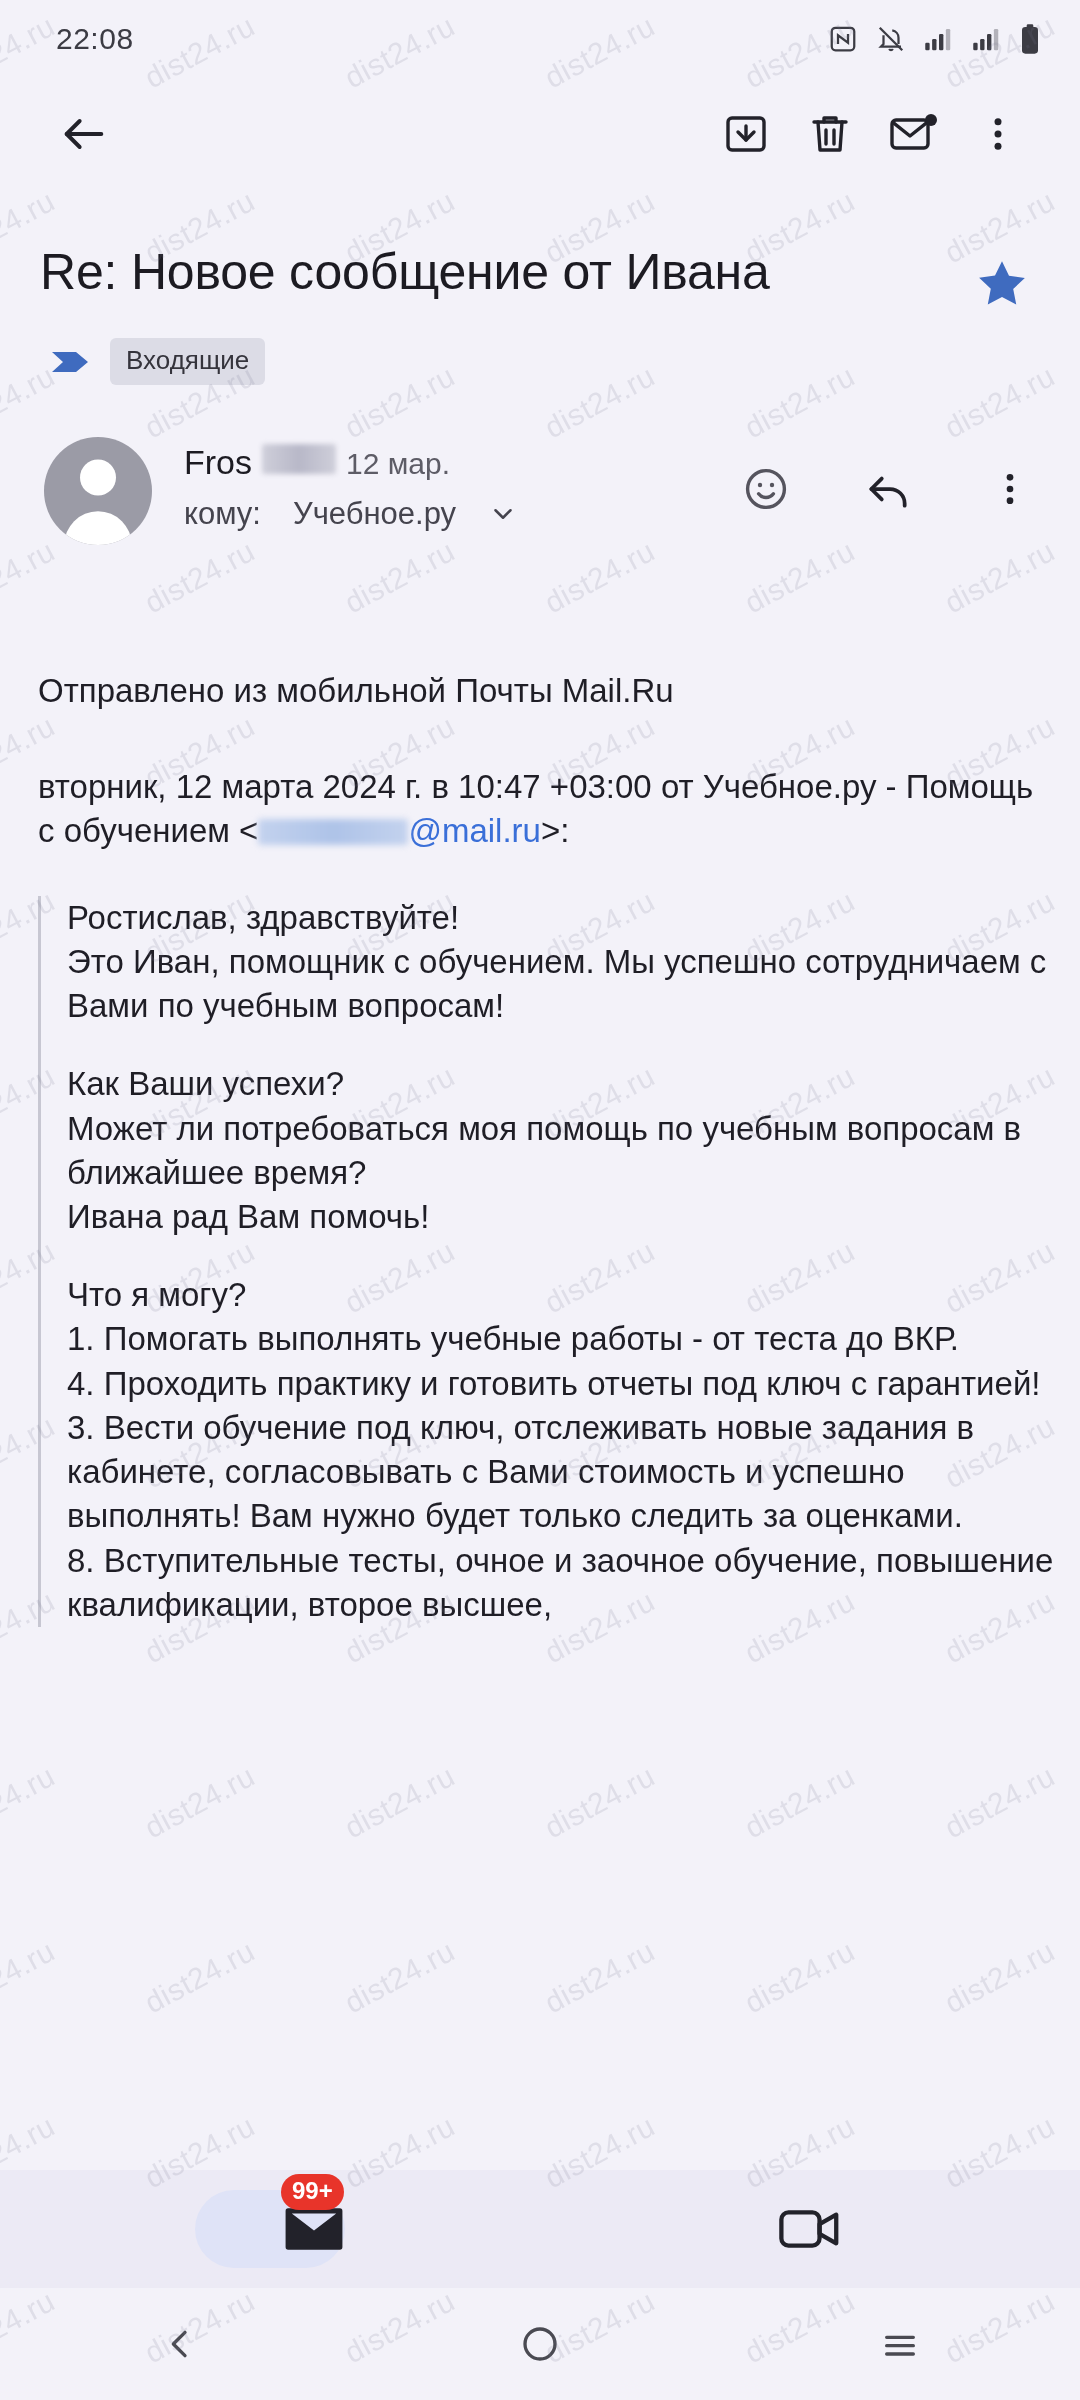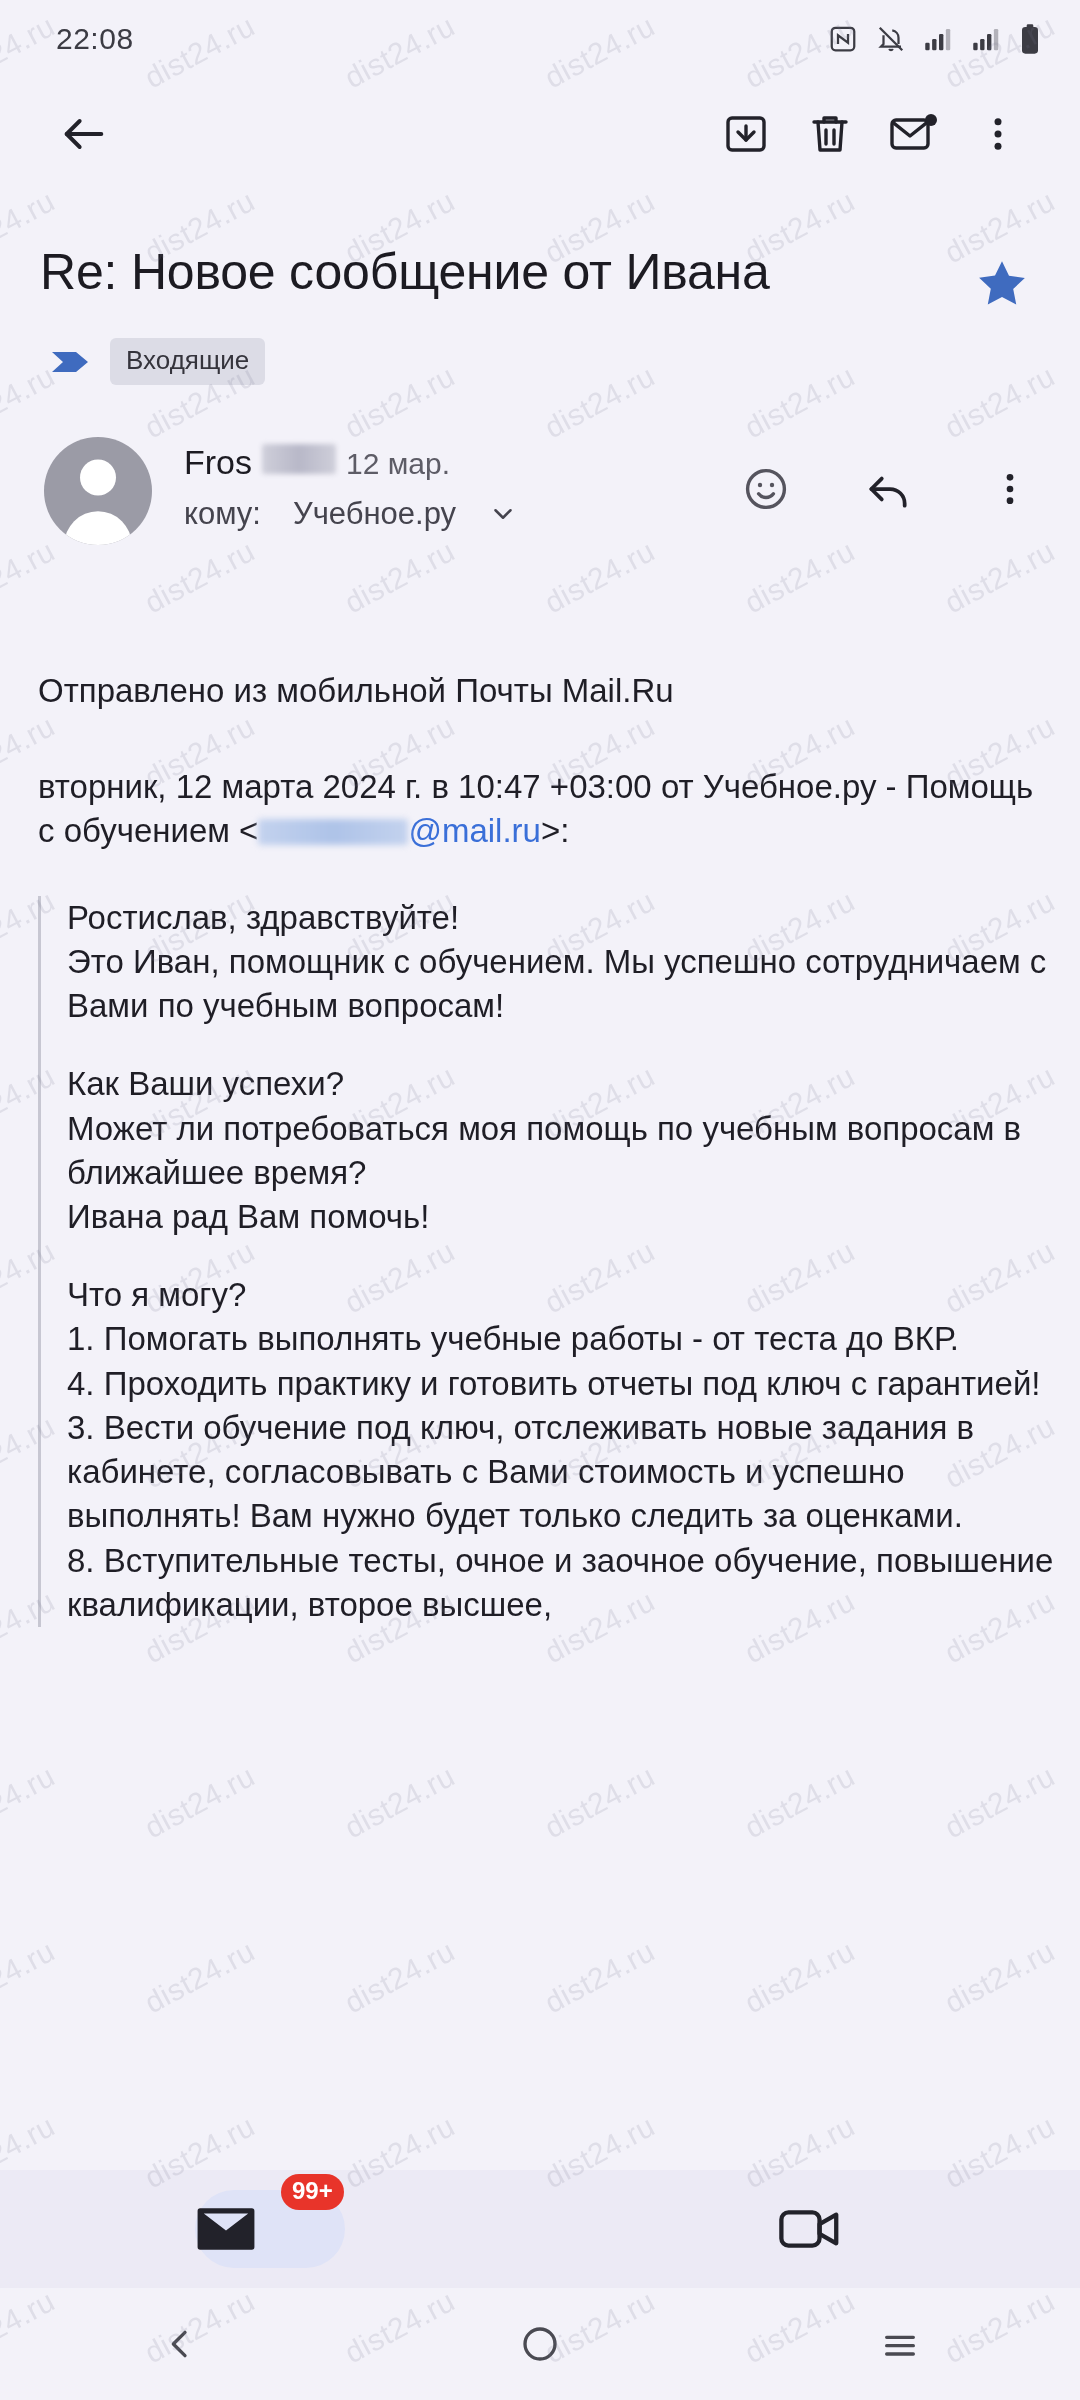--- a/index.html
+++ b/index.html
@@ -234,21 +234,21 @@
     justify-content: center;
     position: relative;
   }
   .bb-pill {
     width: 150px;
     height: 78px;
     border-radius: 40px;
     background: #dfe3f7;
     display: flex;
     align-items: center;
-    justify-content: flex-start;
+    justify-content: flex-end;
     position: relative;
   }
   .badge {
     position: absolute;
     top: -16px;
     left: 86px;
     background: #e8342a;
     color: #fff;
     font-size: 24px;
     font-weight: bold;

